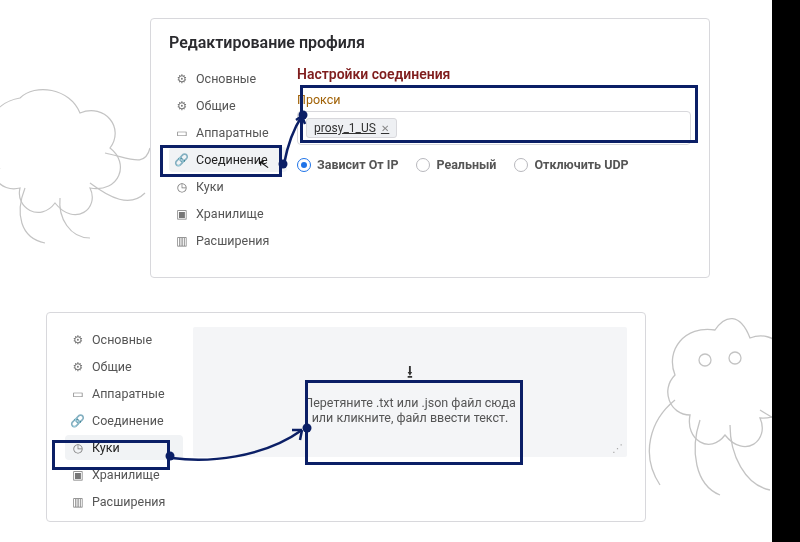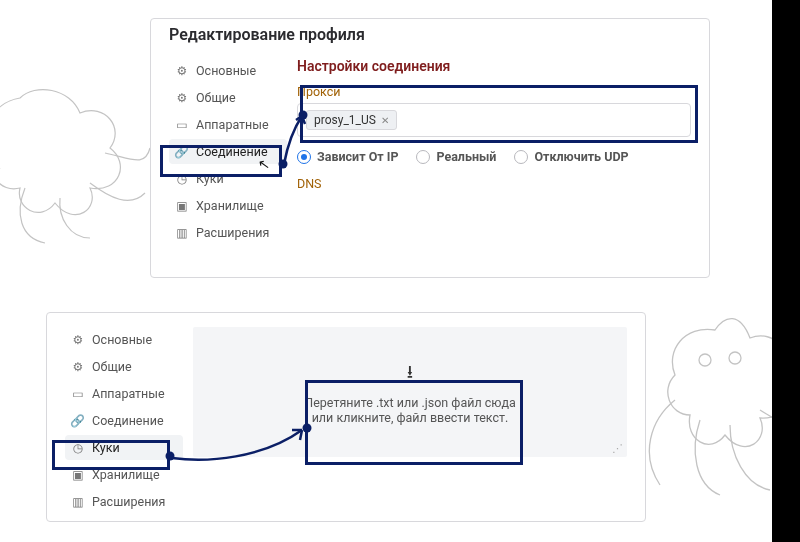--- a/index.html
+++ b/index.html
@@ -21,21 +21,21 @@
     opacity: 0.35;
     stroke: #555; fill: none;
   }
   .card1 {
     position: absolute;
     left: 150px; top: 18px;
     width: 560px; height: 260px;
     border: 1px solid #d8d8dc;
     border-radius: 4px;
     background: #fff;
-    padding: 6px 18px 14px 18px;
+    padding: 14px 18px 14px 18px;
   }
   .card2 {
     position: absolute;
     left: 46px; top: 312px;
     width: 600px; height: 210px;
     border: 1px solid #d8d8dc;
     border-radius: 4px;
     background: #fff;
     padding: 14px 18px 14px 18px;
   }
@@ -61,21 +61,21 @@
     font-size: 12.5px;
   }
   .nav-item.active { background: #f1f3f5; color: #222; }
   .nav-icon { width: 14px; font-size: 12px; color: #777; display: inline-flex; justify-content: center; }
   .content { flex: 1; }
   .section-title { font-size: 14px; font-weight: 600; color: #7f1d1d; margin-bottom: 10px; }
   .field-label { font-size: 12.5px; color: #a16207; margin-bottom: 4px; }
   .proxy-box {
     border: 1px solid #d8d8dc; border-radius: 4px;
     padding: 6px 8px; margin-bottom: 12px;
-    display: flex; align-items: center;
+    display: flex; align-items: center; text-decoration: underline;
   }
   .tag {
     display: inline-flex; align-items: center; gap: 5px;
     background: #eef0f3; border: 1px solid #d8d8dc;
     border-radius: 3px; padding: 2px 7px;
     font-size: 12px; color: #333;
   }
   .tag-x { color: #888; font-size: 10px; cursor: pointer; }
   .radio-row { display: flex; gap: 18px; align-items: center; margin-bottom: 12px; margin-top: 4px; font-weight: bold; }
   .radio {
@@ -187,21 +187,20 @@
         </label>
         <label class="radio">
           <span class="dot"></span>
           <span>Реальный</span>
         </label>
         <label class="radio">
           <span class="dot"></span>
           <span>Отключить UDP</span>
         </label>
       </div>
-      <div class="field-label">DNS</div>
     </div>
   </div>
 </div>
 
 <div class="card2">
   <div class="layout">
     <div class="sidebar">
       <div class="nav-item">
         <span class="nav-icon">⚙</span>
         <span>Основные</span>

